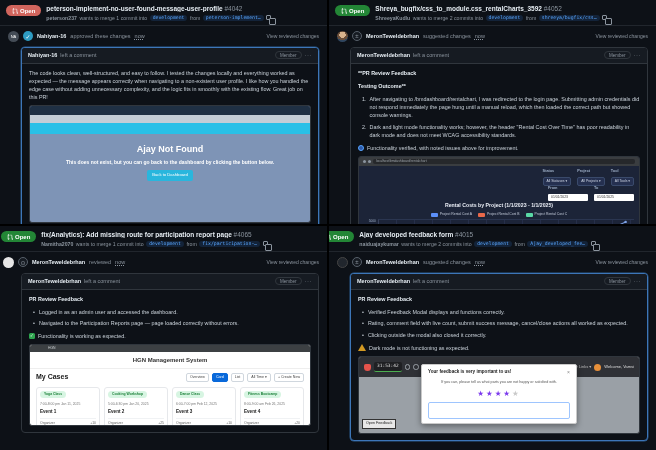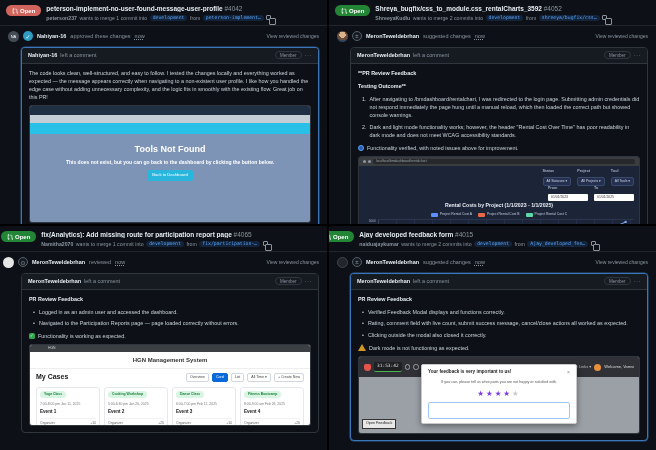--- a/index.html
+++ b/index.html
@@ -176,21 +176,21 @@
         <span class="member">Member</span>
         <span class="menu-dots">···</span>
       </div>
       <div class="comment-body">
         <div>The code looks clean, well-structured, and easy to follow. I tested the changes locally and everything worked as expected — the message appears correctly when navigating to a non-existent user profile. I like how you handled the edge case without adding unnecessary complexity, and the logic fits in smoothly with the existing flow. Great job on this PR!</div>
         <div class="shot tl-shot">
           <div class="tl-bar1"></div>
           <div class="tl-bar2"></div>
           <div class="tl-bar3"></div>
           <div class="tl-main">
-            <div class="tl-h">Tools Not Found</div>
+            <div class="tl-h">Ajay Not Found</div>
             <div class="tl-p">This does not exist, but you can go back to the dashboard by clicking the button below.</div>
             <span class="tl-btn">Back to Dashboard</span>
           </div>
         </div>
       </div>
     </div>
   </div>
 
   <div class="quad">
     <div class="pr-head">

